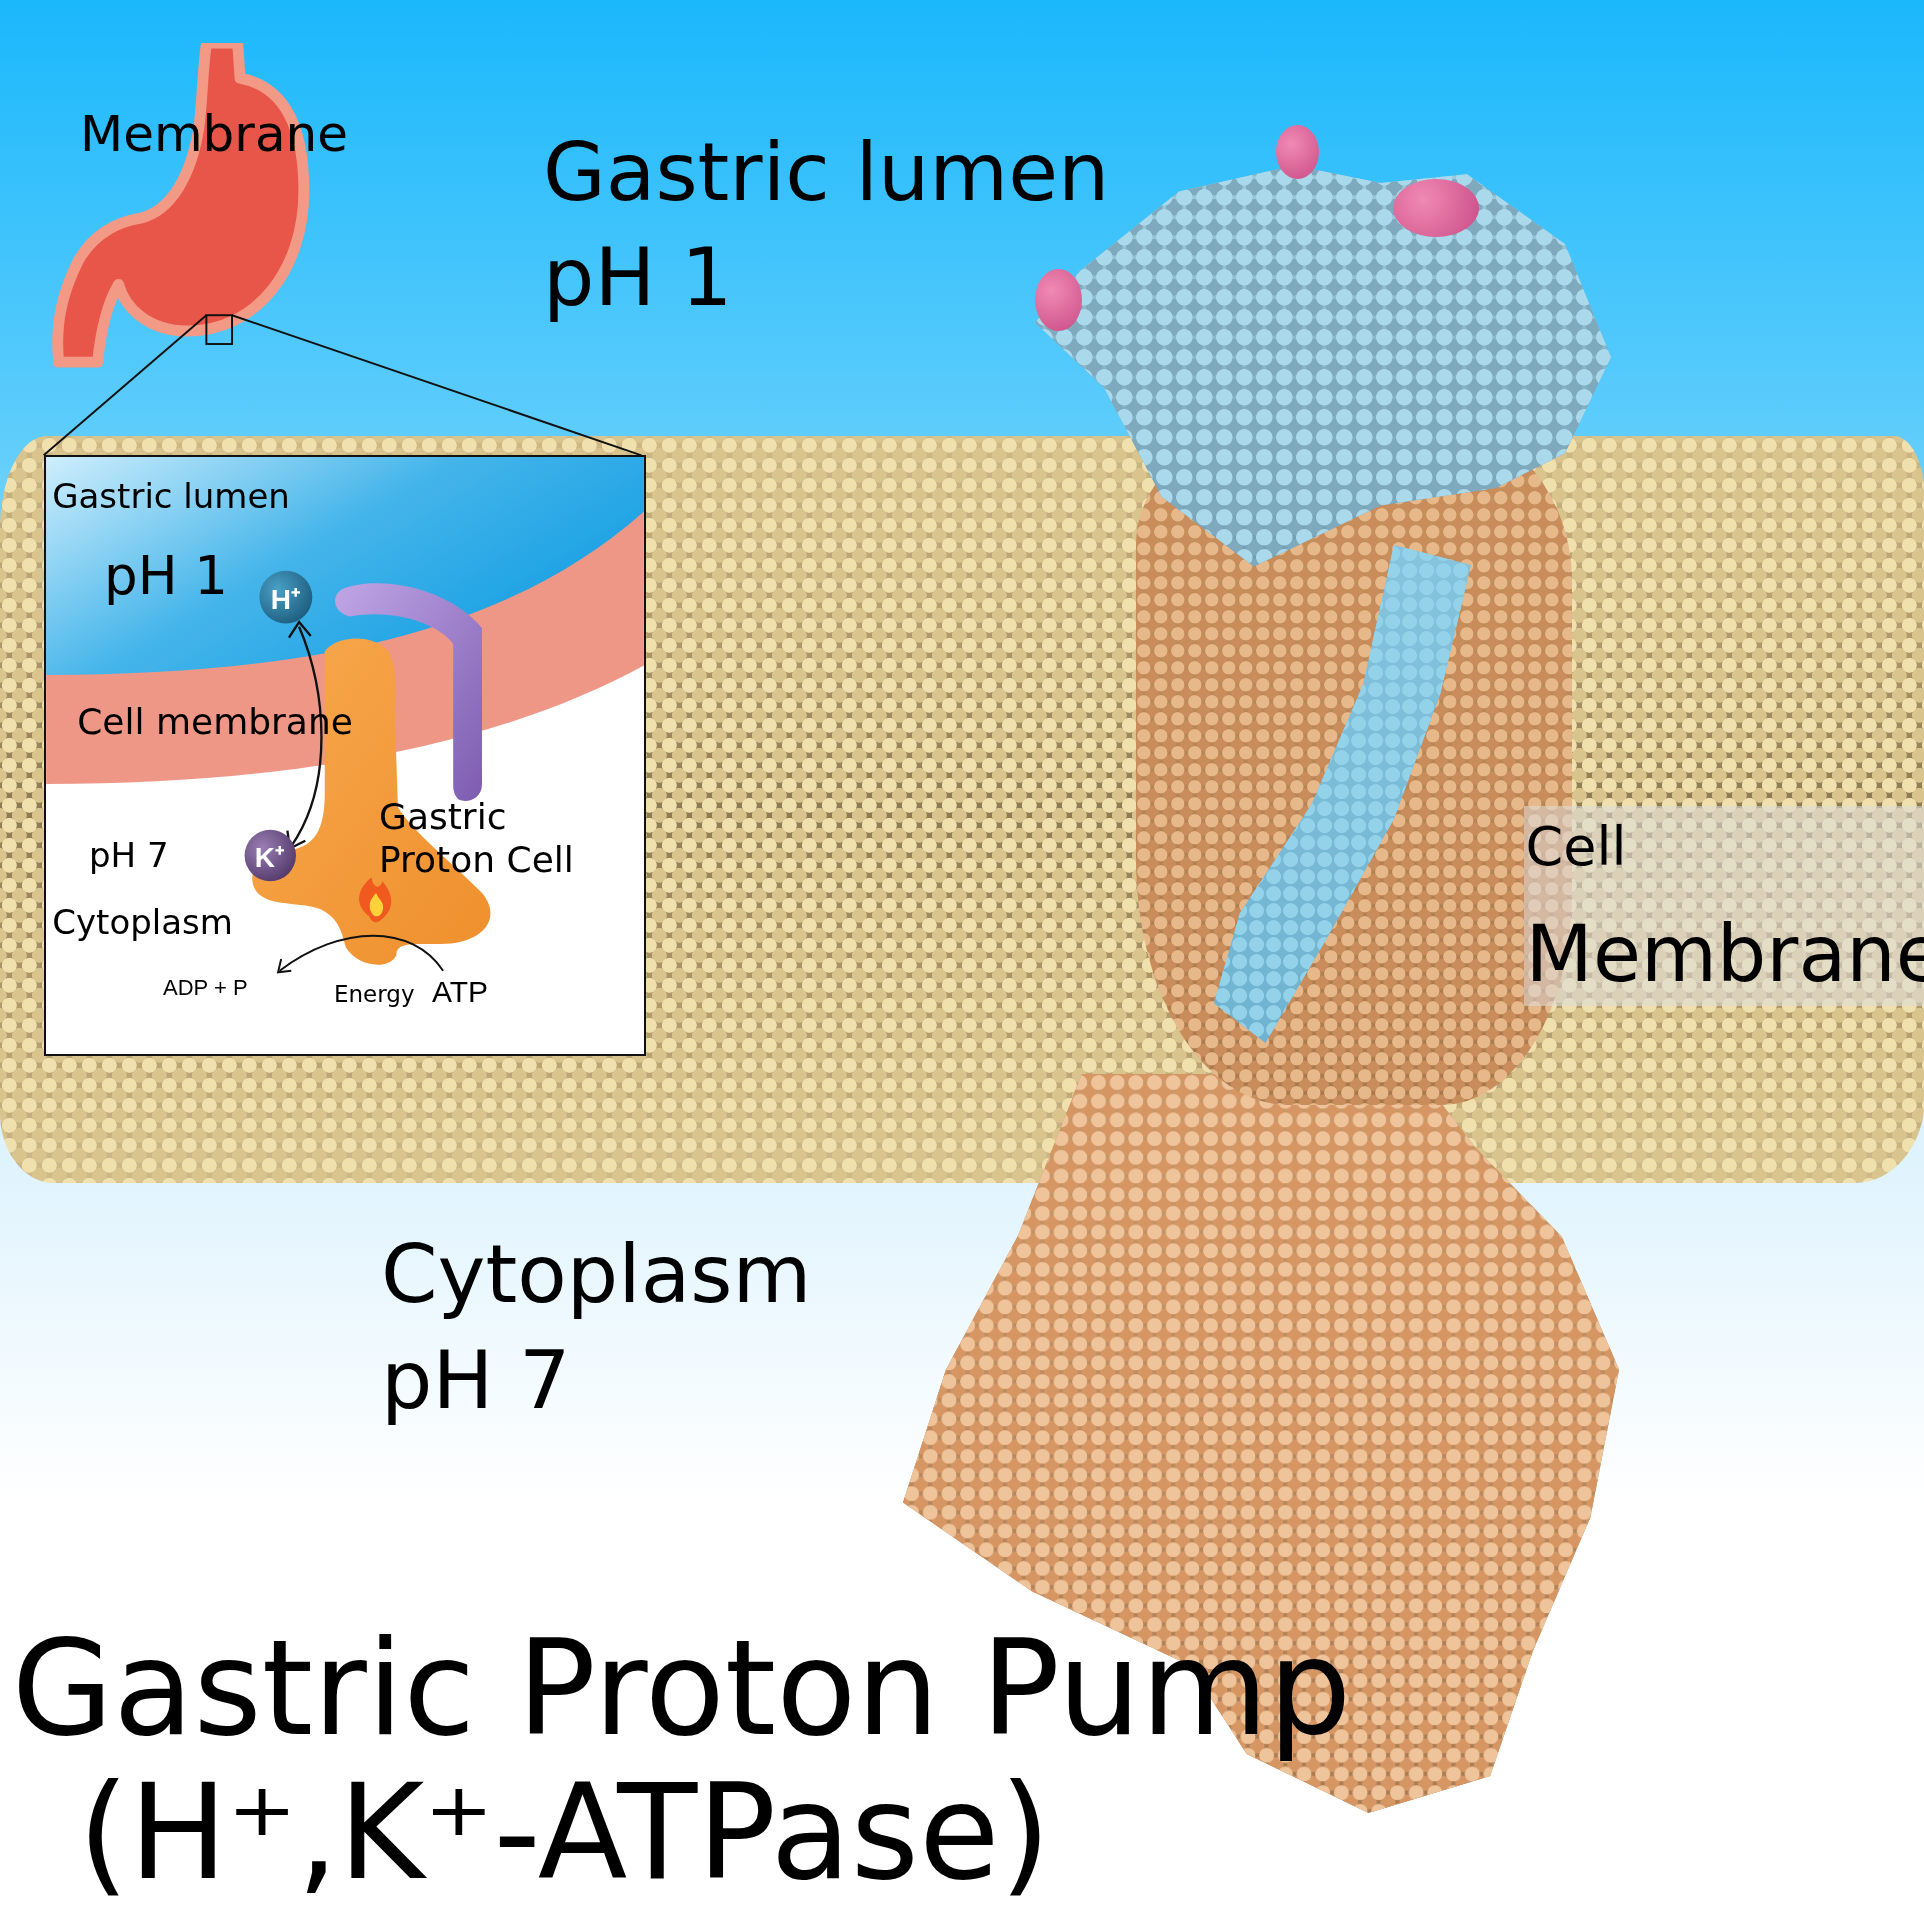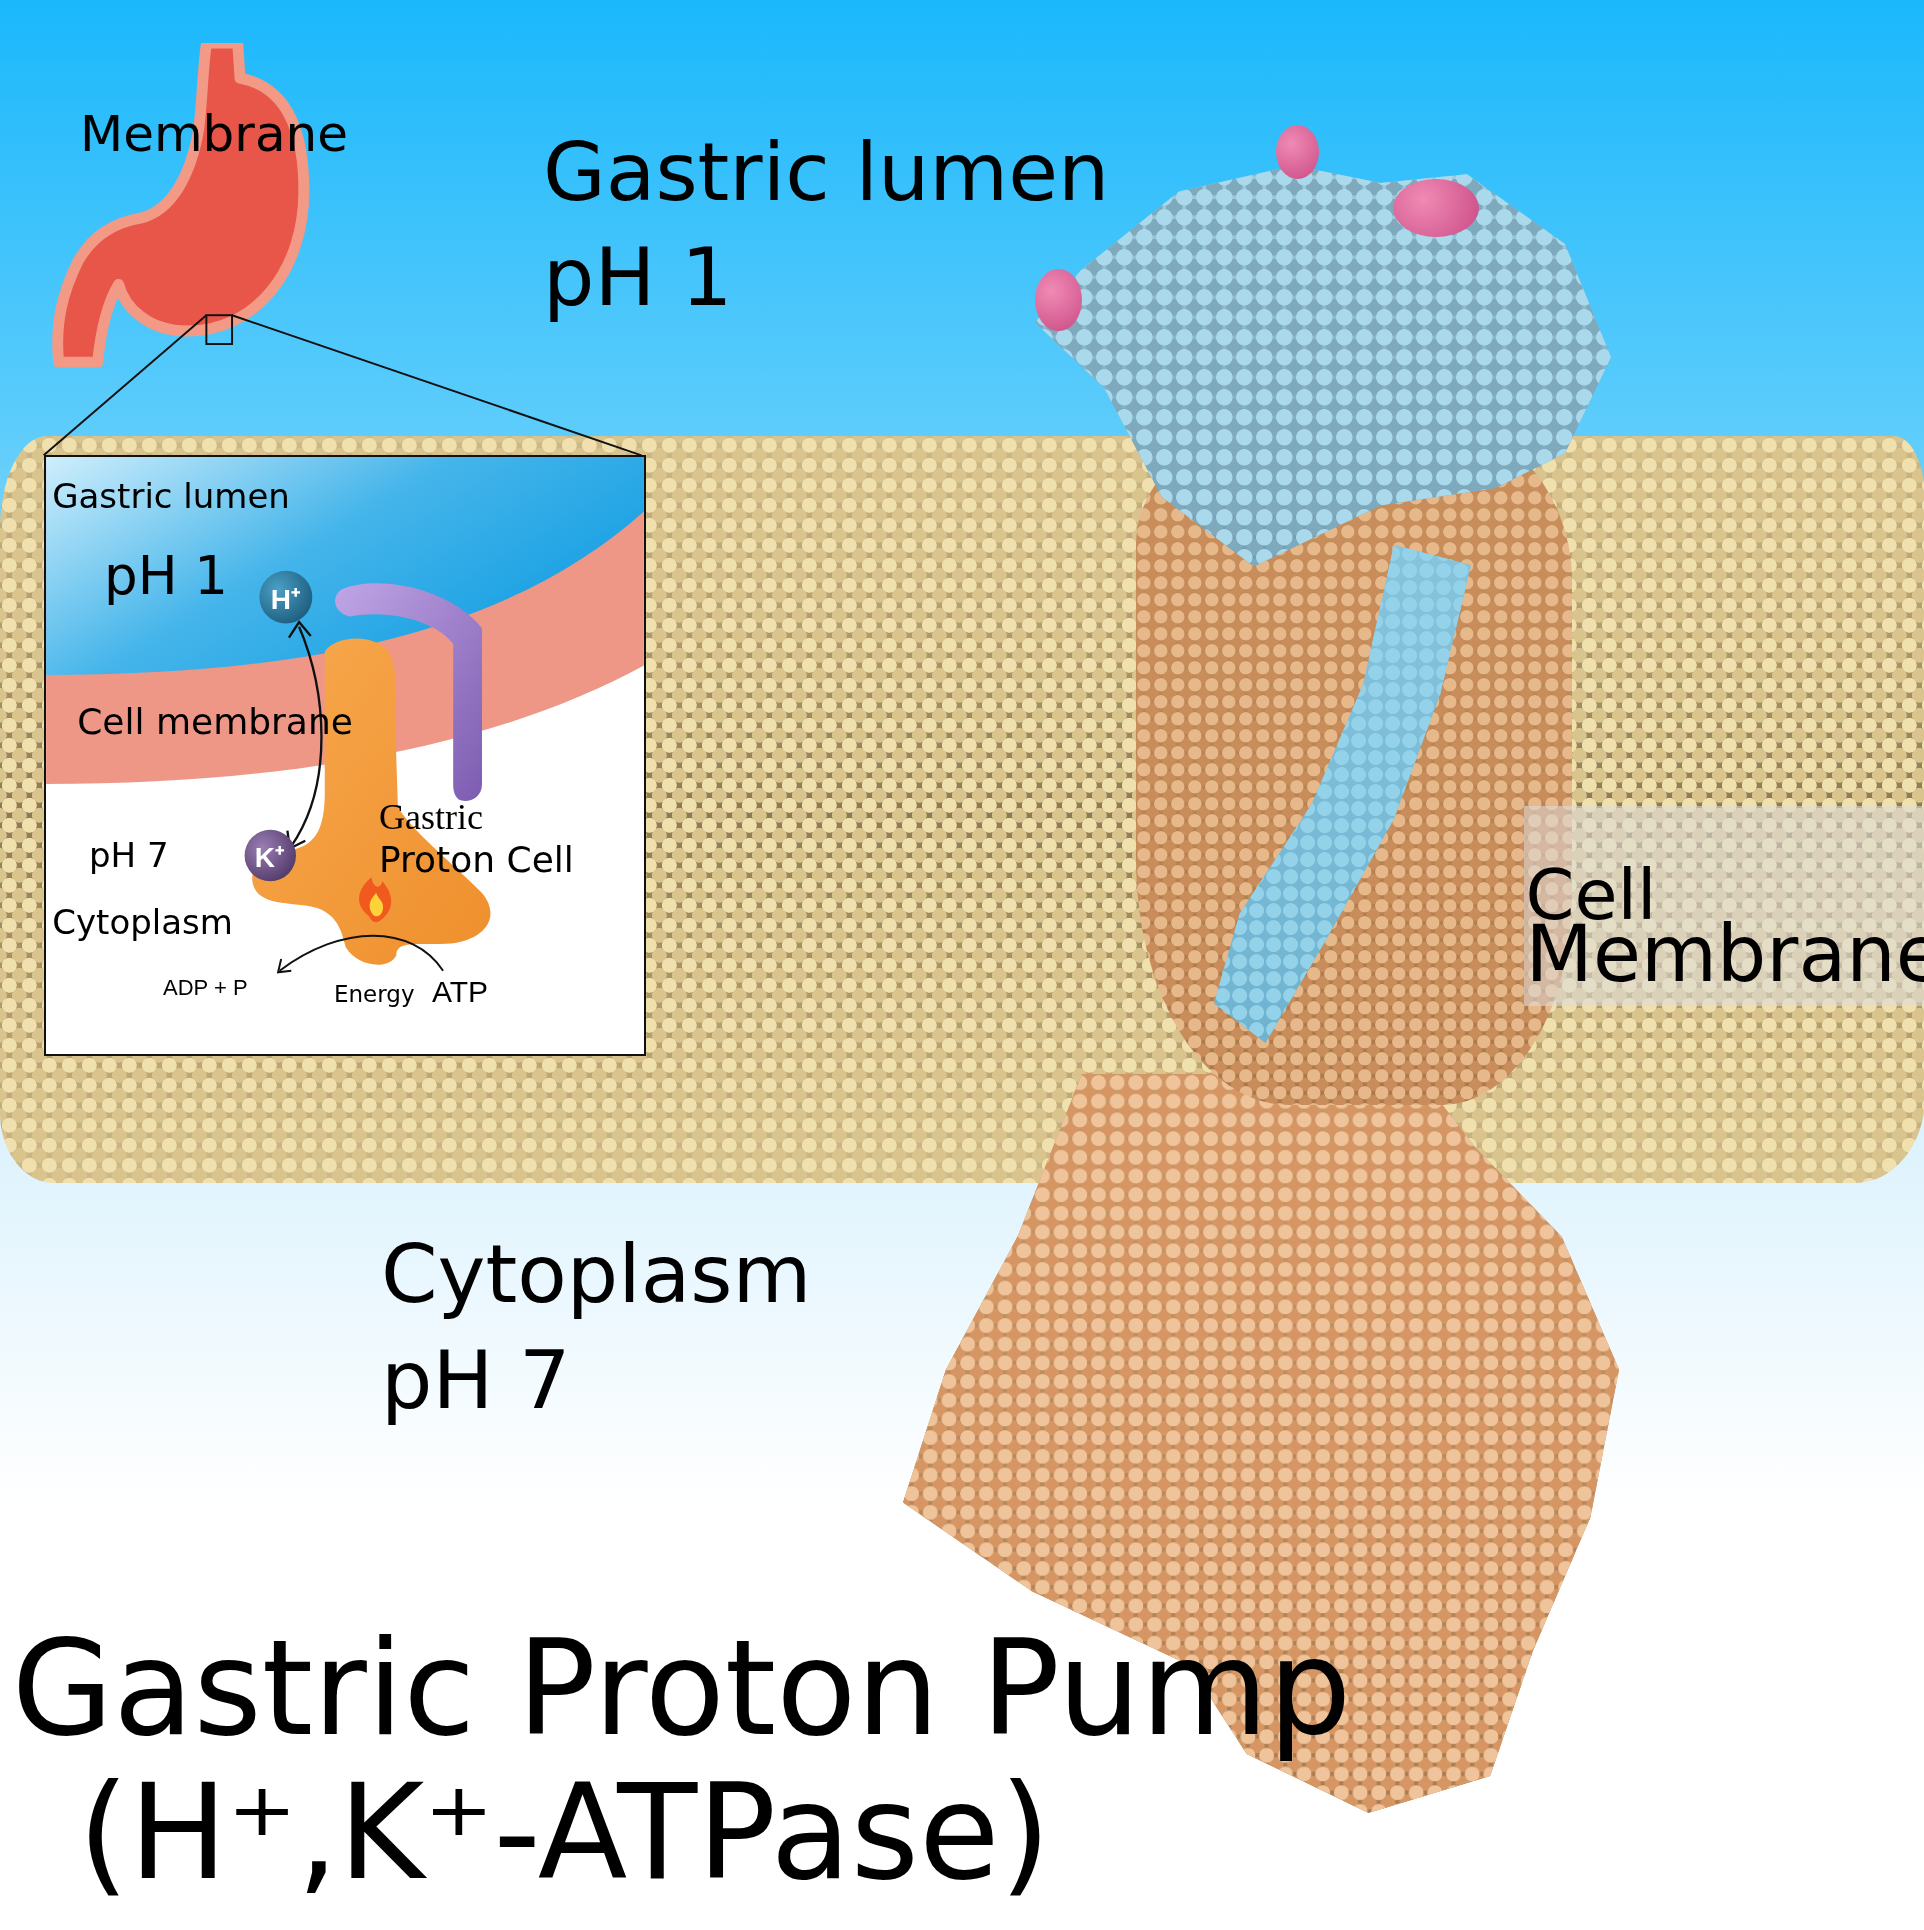--- a/index.html
+++ b/index.html
@@ -84,21 +84,21 @@
   <line x1="298" y1="405" x2="824" y2="585" stroke="#111" stroke-width="2.5"></line>
 </svg>
 
 <div class="txt" style="left:543px;top:132px;font-size:81px;">Gastric lumen</div>
 <div class="txt" style="left:543px;top:237px;font-size:81px;">pH 1</div>
 
 <div class="txt" style="left:381px;top:1234px;font-size:81px;">Cytoplasm</div>
 <div class="txt" style="left:381px;top:1340px;font-size:81px;">pH 7</div>
 
 <div class="cm-box">
-  <div class="txt" style="left:1.6px;top:14px;font-size:70px;margin-top:40px;">Cell</div>
+  <div class="txt" style="left:1.6px;top:14px;font-size:54px;">Cell</div>
   <div class="txt" style="left:1.6px;top:109px;font-size:78px;">Membrane</div>
 </div>
 
 <div class="inset">
   <svg width="598" height="597" viewBox="0 0 768 767">
     <defs>
       <linearGradient id="lum" x1="0" y1="0" x2="1" y2="0.6">
         <stop offset="0" stop-color="#cfeefc"></stop>
         <stop offset="0.5" stop-color="#45b5ea"></stop>
         <stop offset="1" stop-color="#149ee3"></stop>
@@ -144,21 +144,21 @@
   </svg>
 
   <div class="ion" style="left:213px;top:114px;width:53px;height:53px;font-size:28px;">H⁺</div>
   <div class="ion" style="left:198px;top:373px;width:51px;height:51px;font-size:28px;">K⁺</div>
 
   <div class="txt" style="left:6.2px;top:22px;font-size:34px;">Gastric lumen</div>
   <div class="txt" style="left:58px;top:92px;font-size:53px;">pH 1</div>
   <div class="txt" style="left:6.2px;top:247px;font-size:36px;margin-left:25px;">Cell membrane</div>
   <div class="txt" style="left:43px;top:381px;font-size:34px;">pH 7</div>
   <div class="txt" style="left:6.2px;top:448px;font-size:34px;">Cytoplasm</div>
-  <div class="txt" style="left:333px;top:342px;font-size:36px;font-family:Liberation Serif, serif;">Gastric</div>
+  <div class="txt" style="left:333px;top:342px;font-size:36px;">Gastric</div>
   <div class="txt" style="left:333px;top:385px;font-size:36px;">Proton Cell</div>
   <div class="txt" style="left:117px;top:520px;font-size:22px;font-family:'Liberation Sans',sans-serif;">ADP + P</div>
   <div class="txt" style="left:288px;top:526px;font-size:23px;">Energy</div>
   <div class="txt" style="left:386px;top:520px;font-size:30px;font-family:'Liberation Sans',sans-serif;">ATP</div>
 </div>
 
 <div class="txt" style="left:11.7px;top:1623px;font-size:131px;">Gastric Proton Pump</div>
 <div class="txt" style="left:78px;top:1767px;font-size:131px;">(H⁺,K⁺-ATPase)</div>
 
 

